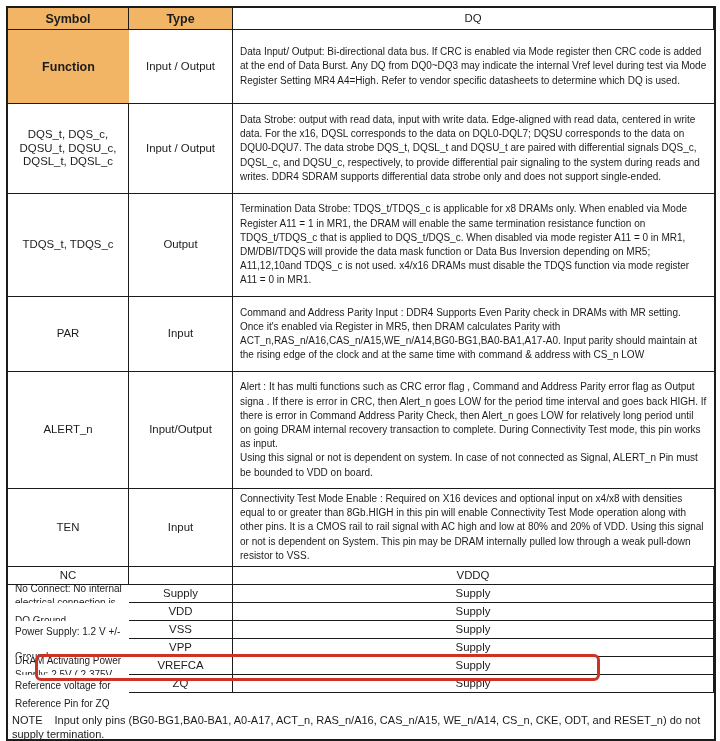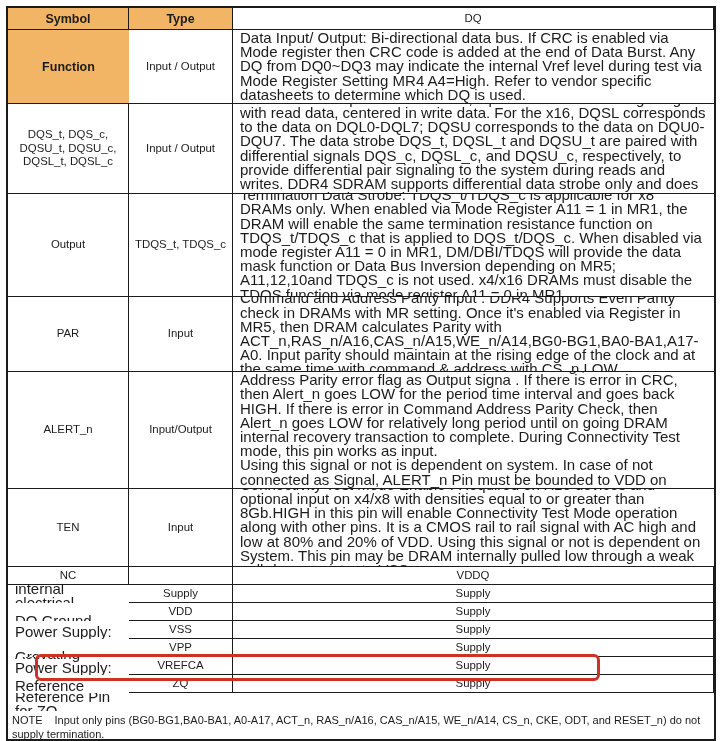--- a/index.html
+++ b/index.html
@@ -27,21 +27,21 @@
   .c3{border-right:none;}
   .hdr{
     background:#F2B566;font-weight:bold;font-size:12.5px;
     justify-content:center;text-align:center;
   }
   .sym,.typ{
     justify-content:center;text-align:center;
     font-size:11.4px;line-height:13.5px;white-space:pre-line;
   }
   .fn{
-    padding:18px 7px;font-size:15px;line-height:14.2px;
+    padding:18px 7px;font-size:10px;line-height:14.2px;
     white-space:pre-line;text-align:left;
   }
   .note-cell{
     grid-column:1 / -1;border-right:none;border-bottom:none;
     display:block;padding:2px 4px 0 4px;
     font-size:11px;line-height:14px;background:#fff;
   }
   .note-label{margin-right:12px;}
   .vpp-box{
     position:absolute;left:27px;top:646px;width:565px;height:27px;
@@ -62,22 +62,22 @@
     <div class="cell hdr c3">Function</div>
     <div class="cell typ">Input / Output</div>
     <div class="cell fn c3">Data Input/ Output: Bi-directional data bus. If CRC is enabled via Mode register then CRC code is added at the end of Data Burst. Any DQ from DQ0~DQ3 may indicate the internal Vref level during test via Mode Register Setting MR4 A4=High.  Refer to vendor specific datasheets to determine which DQ is used.</div>
 
     <div class="cell sym">DQS_t, DQS_c,
 DQSU_t, DQSU_c,
 DQSL_t, DQSL_c</div>
     <div class="cell typ">Input / Output</div>
     <div class="cell fn c3">Data Strobe: output with read data, input with write data. Edge-aligned with read data, centered in write data. For the x16, DQSL corresponds to the data on DQL0-DQL7; DQSU corresponds to the data on DQU0-DQU7. The data strobe DQS_t, DQSL_t and DQSU_t are paired with differential signals DQS_c, DQSL_c, and DQSU_c, respectively, to provide differential pair signaling to the system during reads and writes. DDR4 SDRAM supports differential data strobe only and does not support single-ended.</div>
 
+    <div class="cell sym">TDQS_t, TDQS_c</div>
     <div class="cell typ">Output</div>
-    <div class="cell sym">TDQS_t, TDQS_c</div>
     <div class="cell fn c3">Termination Data Strobe: TDQS_t/TDQS_c is applicable for x8 DRAMs only. When enabled via Mode Register A11 = 1 in MR1, the DRAM will enable the same termination resistance function on TDQS_t/TDQS_c that is applied to DQS_t/DQS_c. When disabled via mode register A11 = 0 in MR1, DM/DBI/TDQS will provide the data mask function or Data Bus Inversion depending on MR5; A11,12,10and TDQS_c is not used. x4/x16 DRAMs must disable the TDQS function via mode register A11 = 0 in MR1.</div>
 
     <div class="cell sym">PAR</div>
     <div class="cell typ">Input</div>
     <div class="cell fn c3">Command and Address Parity Input : DDR4 Supports Even Parity check in DRAMs with MR setting. Once it's enabled via Register in MR5, then DRAM calculates Parity with ACT_n,RAS_n/A16,CAS_n/A15,WE_n/A14,BG0-BG1,BA0-BA1,A17-A0. Input parity should maintain at the rising edge of the clock and at the same time with command &amp; address with CS_n LOW</div>
 
     <div class="cell sym">ALERT_n</div>
     <div class="cell typ">Input/Output</div>
     <div class="cell fn c3">Alert : It has multi functions such as CRC error flag , Command and Address Parity error flag as Output signa . If there is error in CRC, then Alert_n goes LOW for the period time interval and goes back HIGH. If there is error in Command Address Parity Check, then Alert_n goes LOW for relatively long period until on going DRAM internal recovery transaction to complete. During Connectivity Test mode, this pin works as input.
 Using this signal or not is dependent on system. In case of not connected as Signal, ALERT_n Pin must be bounded to VDD on board.</div>

